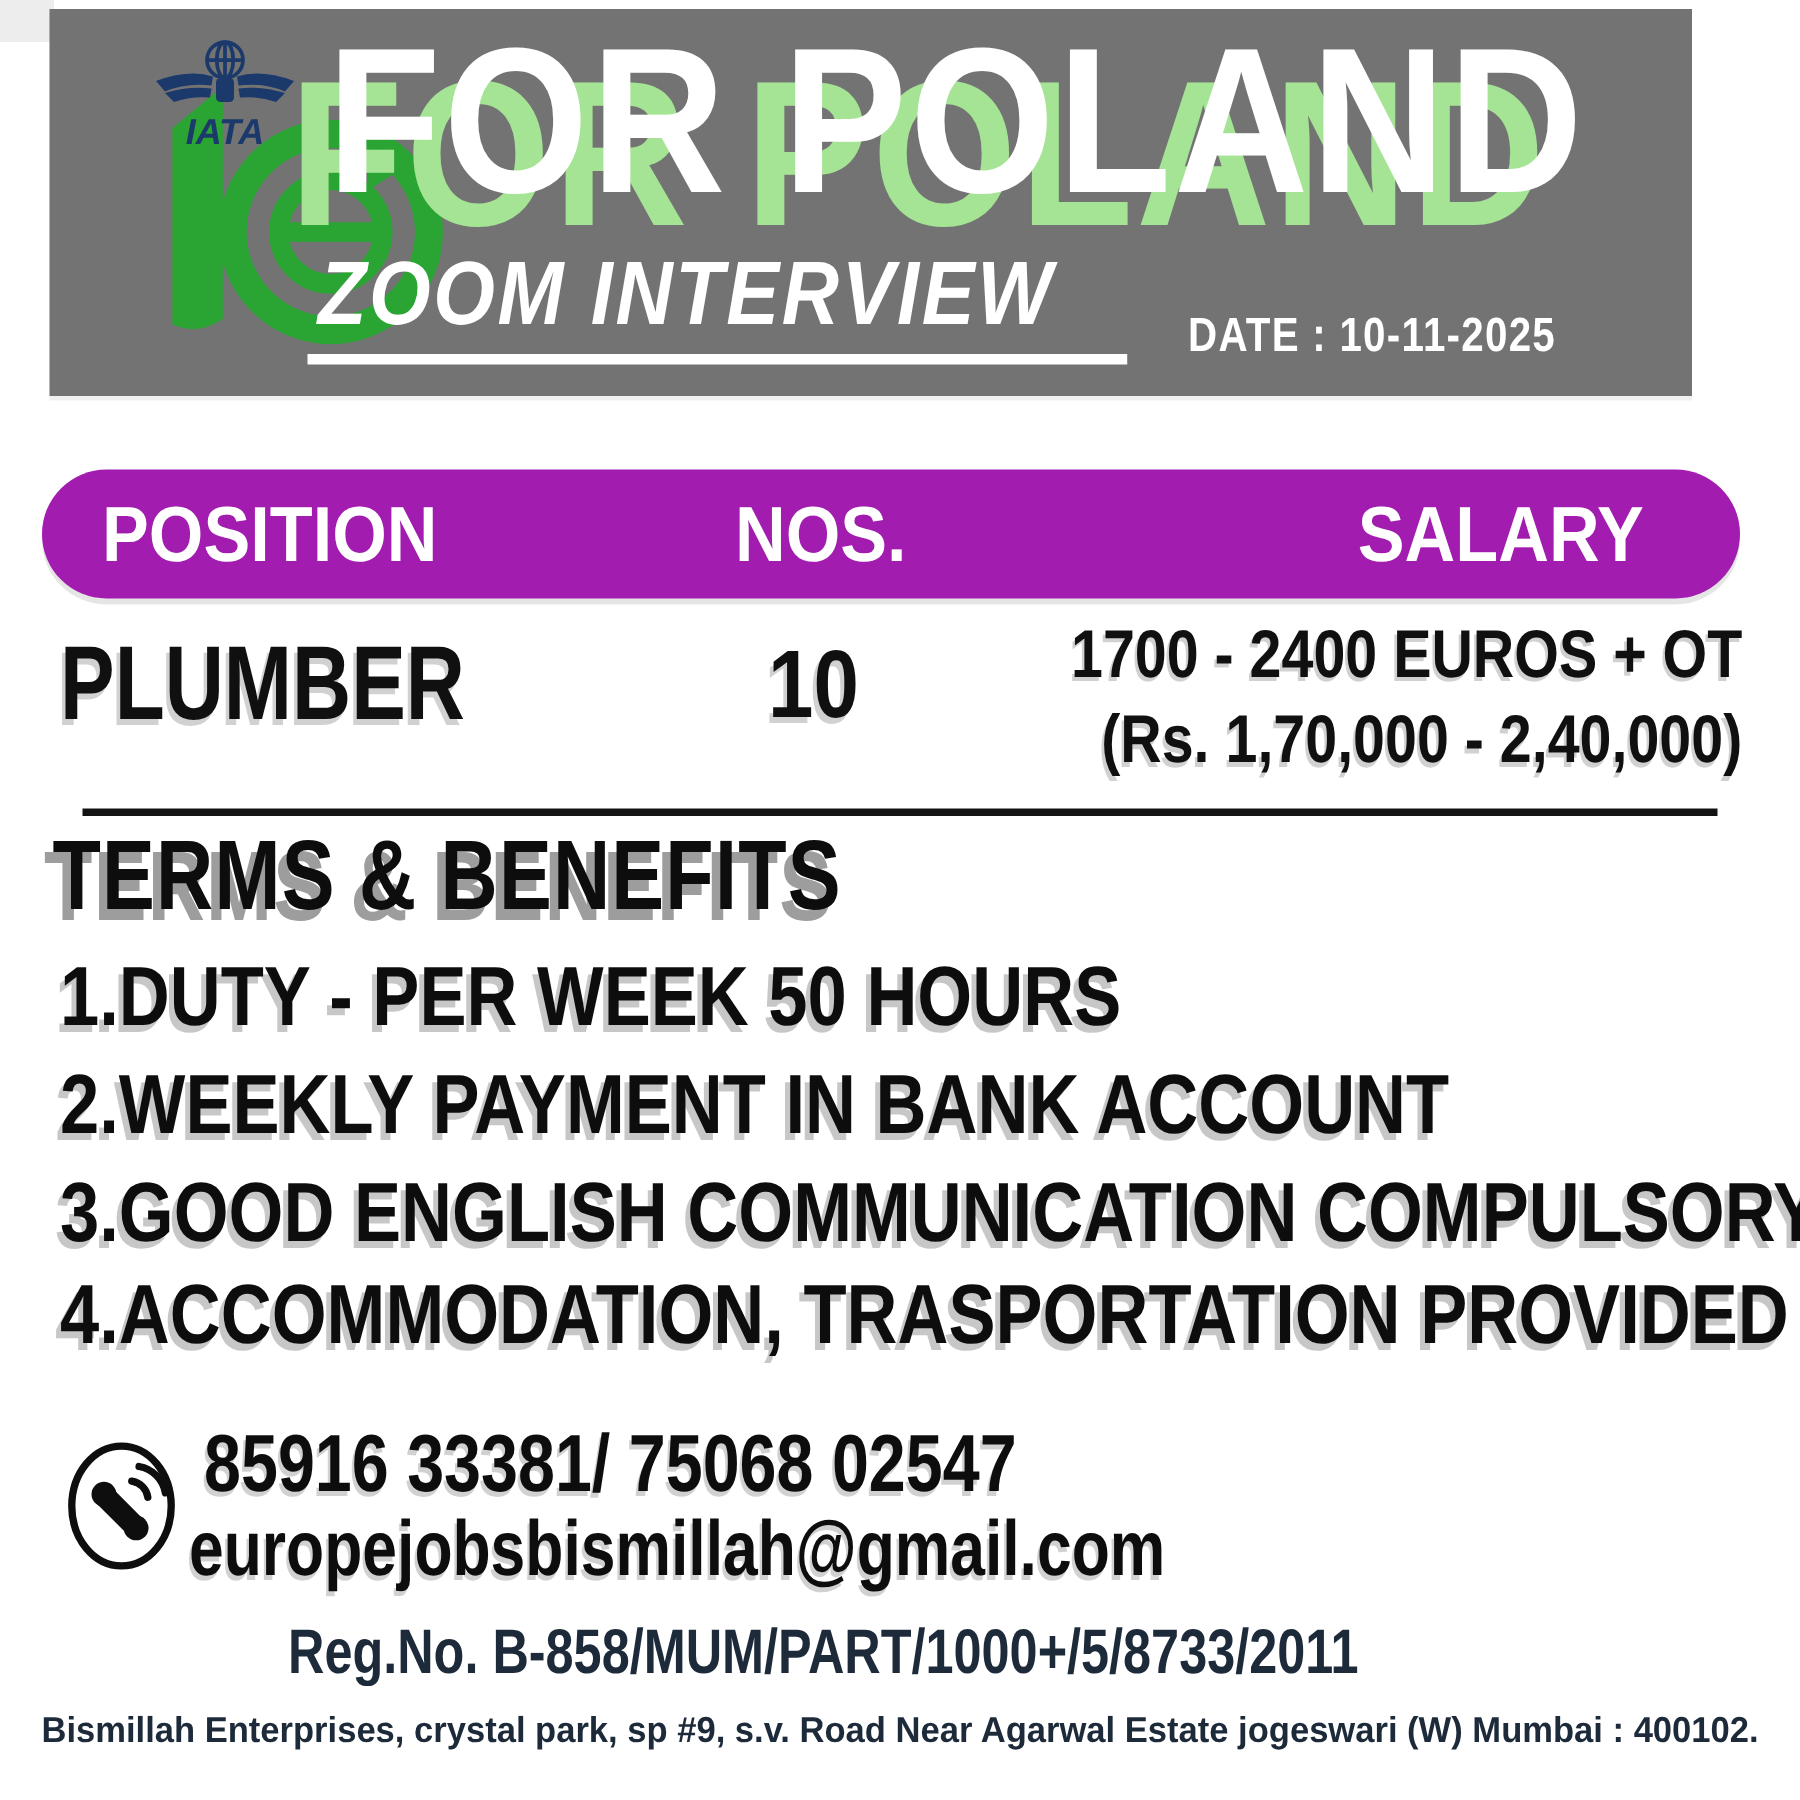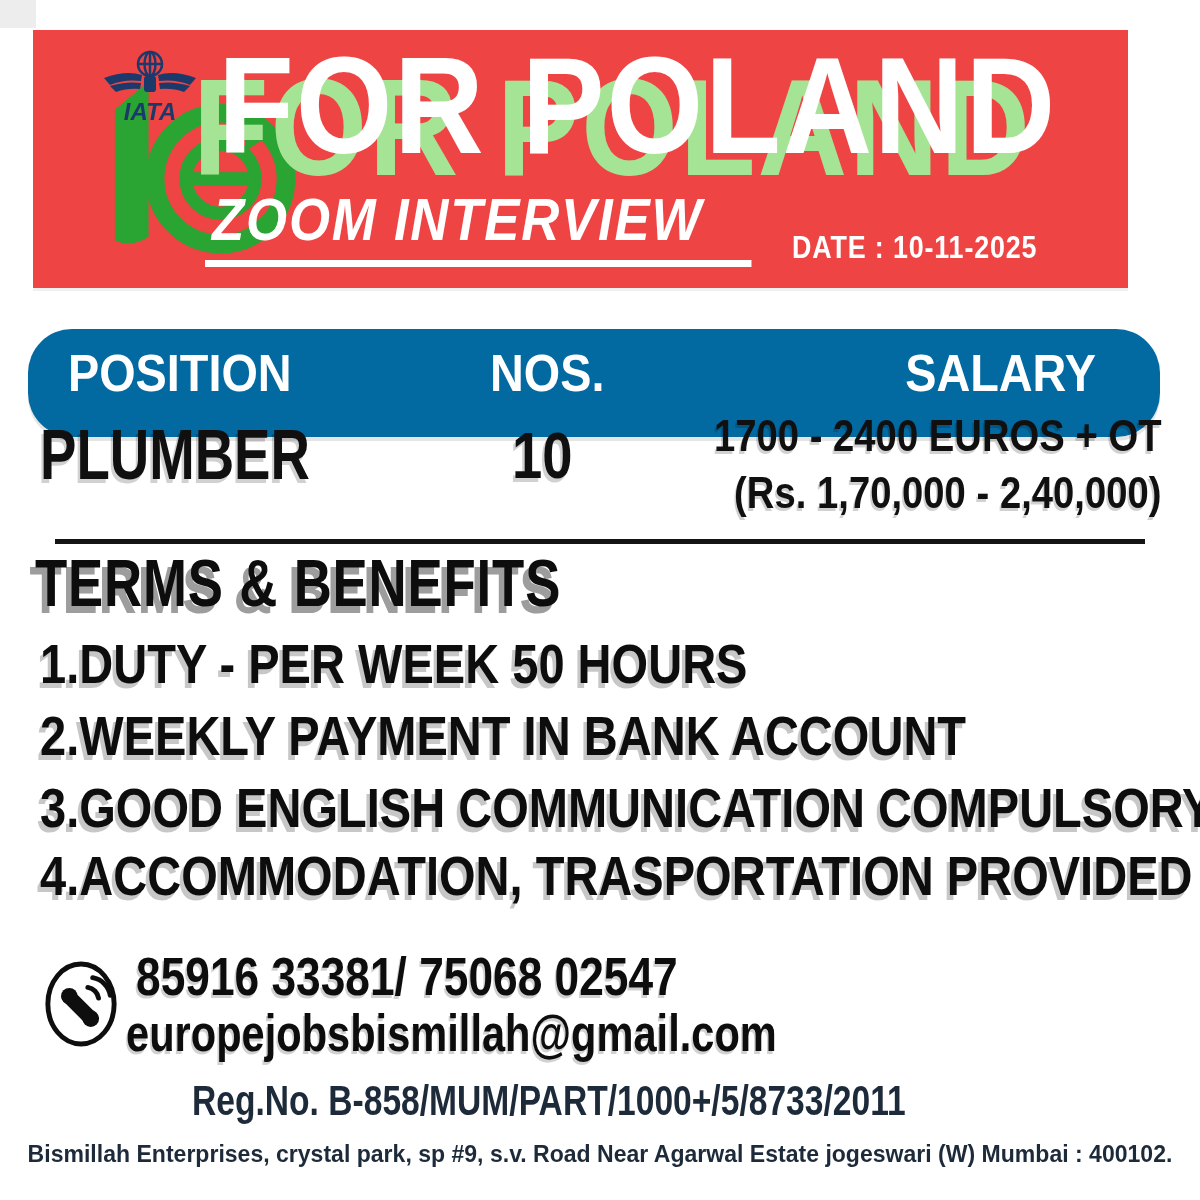--- a/index.html
+++ b/index.html
@@ -4,39 +4,39 @@
 <style>
   html,body{margin:0;padding:0;background:#ffffff;}
   .poster{
     position:relative;width:1200px;height:1200px;background:#ffffff;overflow:hidden;
     font-family:"Liberation Sans","DejaVu Sans",sans-serif;
   }
   .abs{position:absolute;}
   
   .corner-patch{left:0;top:0;width:36px;height:28px;background:#ededed;}
   
-  .banner{left:33px;top:30px;width:1095px;height:258px;background:#ef4444;box-shadow:0 3px 0 rgba(0,0,0,0.06);}
+  .banner{left:33px;top:6px;width:1095px;height:258px;background:#737373;box-shadow:0 3px 0 rgba(0,0,0,0.06);}
   .banner-title{
     left:185px;top:6px;font-size:138px;font-weight:800;color:#ffffff;line-height:1;
     letter-spacing:2px;white-space:nowrap;transform:scaleX(0.9);transform-origin:left top;
     text-shadow:-28px 22px 0 #a5e494;
   }
   .banner-subtitle{
     left:172px;top:160px;font-size:60px;font-weight:800;font-style:italic;color:#ffffff;line-height:1;
     letter-spacing:2px;white-space:nowrap;transform:scaleX(0.88);transform-origin:left top;
     border-bottom:7px solid #ffffff;padding:0 55px 10px 8px;
   }
   .banner-date{
     left:759px;top:201px;font-size:32px;font-weight:800;color:#ffffff;line-height:1;
     white-space:nowrap;transform:scaleX(0.84);transform-origin:left top;letter-spacing:1px;
   }
   .logo-mark{left:52px;top:27px;width:215px;height:206px;}
   .iata-mark{left:67px;top:18px;width:100px;height:80px;}
   
-  .pill{left:28px;top:329px;width:1132px;height:108px;background:#0369a1;border-radius:44px;box-shadow:0 4px 0 rgba(0,0,0,0.10);}
+  .pill{left:28px;top:313px;width:1132px;height:86px;background:#a21caf;border-radius:44px;box-shadow:0 4px 0 rgba(0,0,0,0.10);}
   .pill span{position:absolute;top:0;line-height:88px;font-size:52px;font-weight:800;color:#ffffff;white-space:nowrap;transform:scaleX(0.9);}
   .hdr-position{left:40px;transform-origin:left center;}
   .hdr-nos{left:462px;transform-origin:left center;}
   .hdr-salary{right:64px;transform-origin:right center;}
   
   .pos-value{
     left:40px;top:420px;font-size:70px;font-weight:800;color:#101010;line-height:1;white-space:nowrap;
     transform:scaleX(0.78);transform-origin:left top;text-shadow:-3px 4px 0 rgba(0,0,0,0.18);
   }
   .nos-value{

